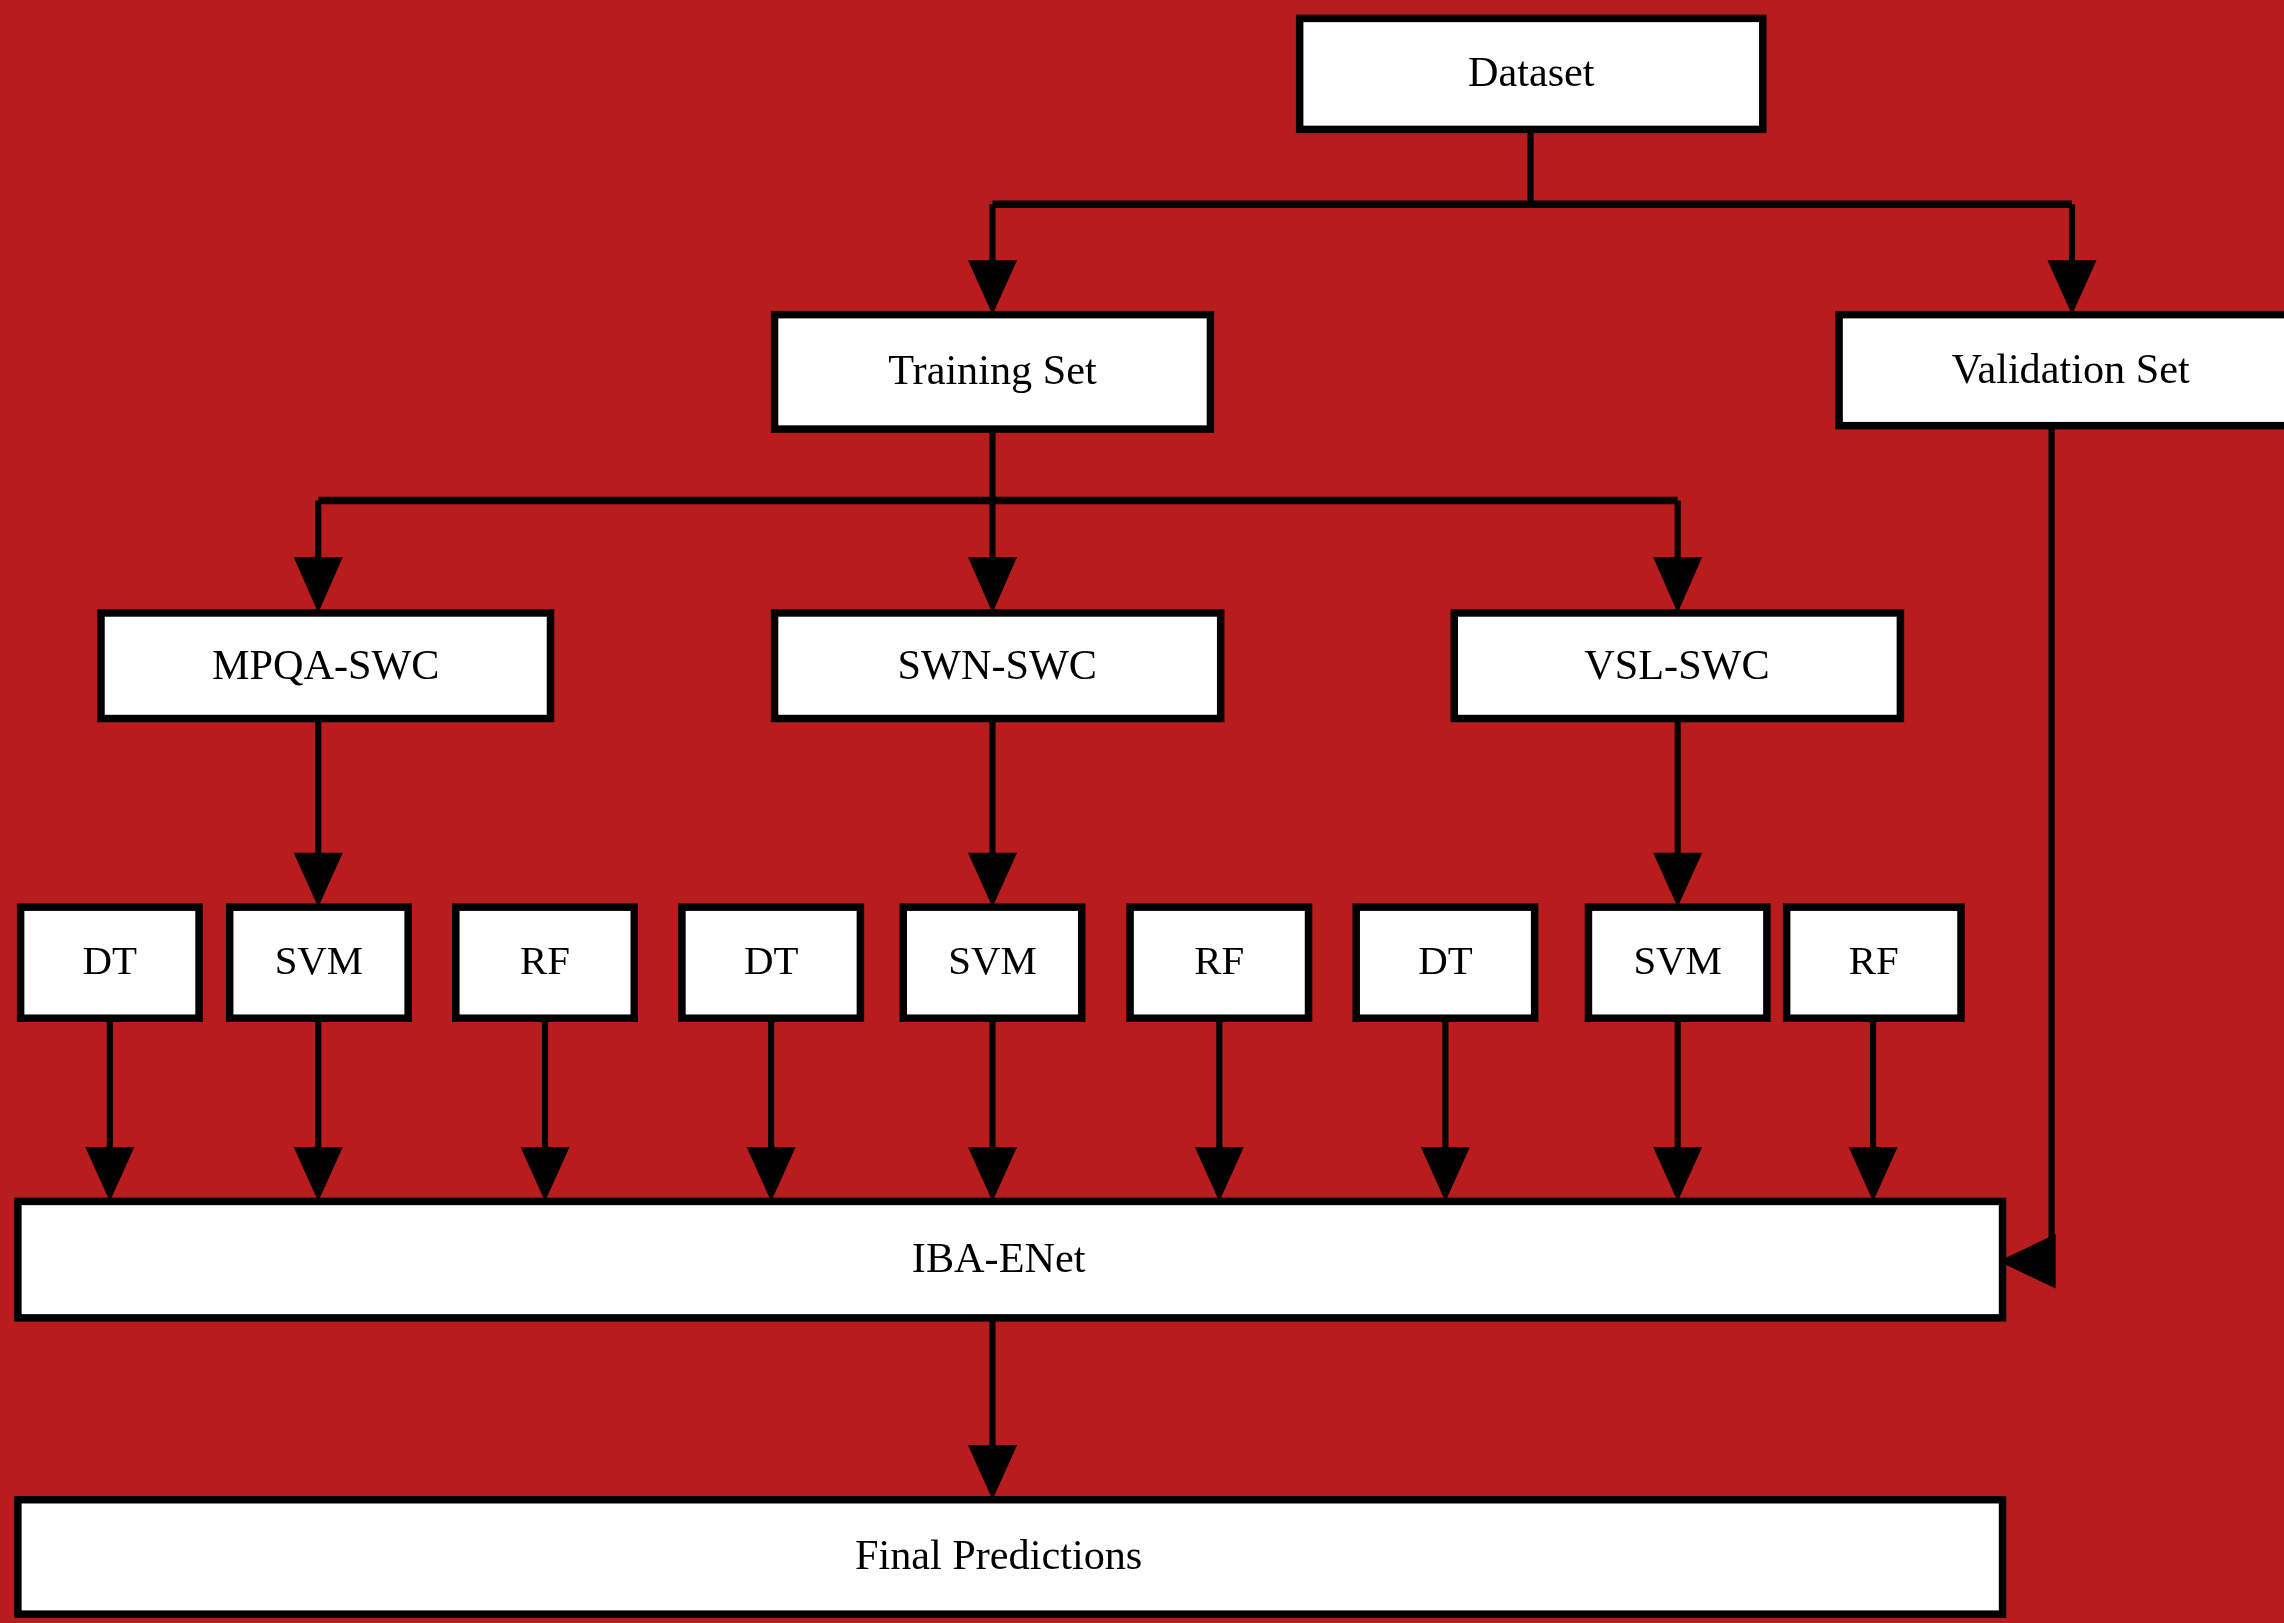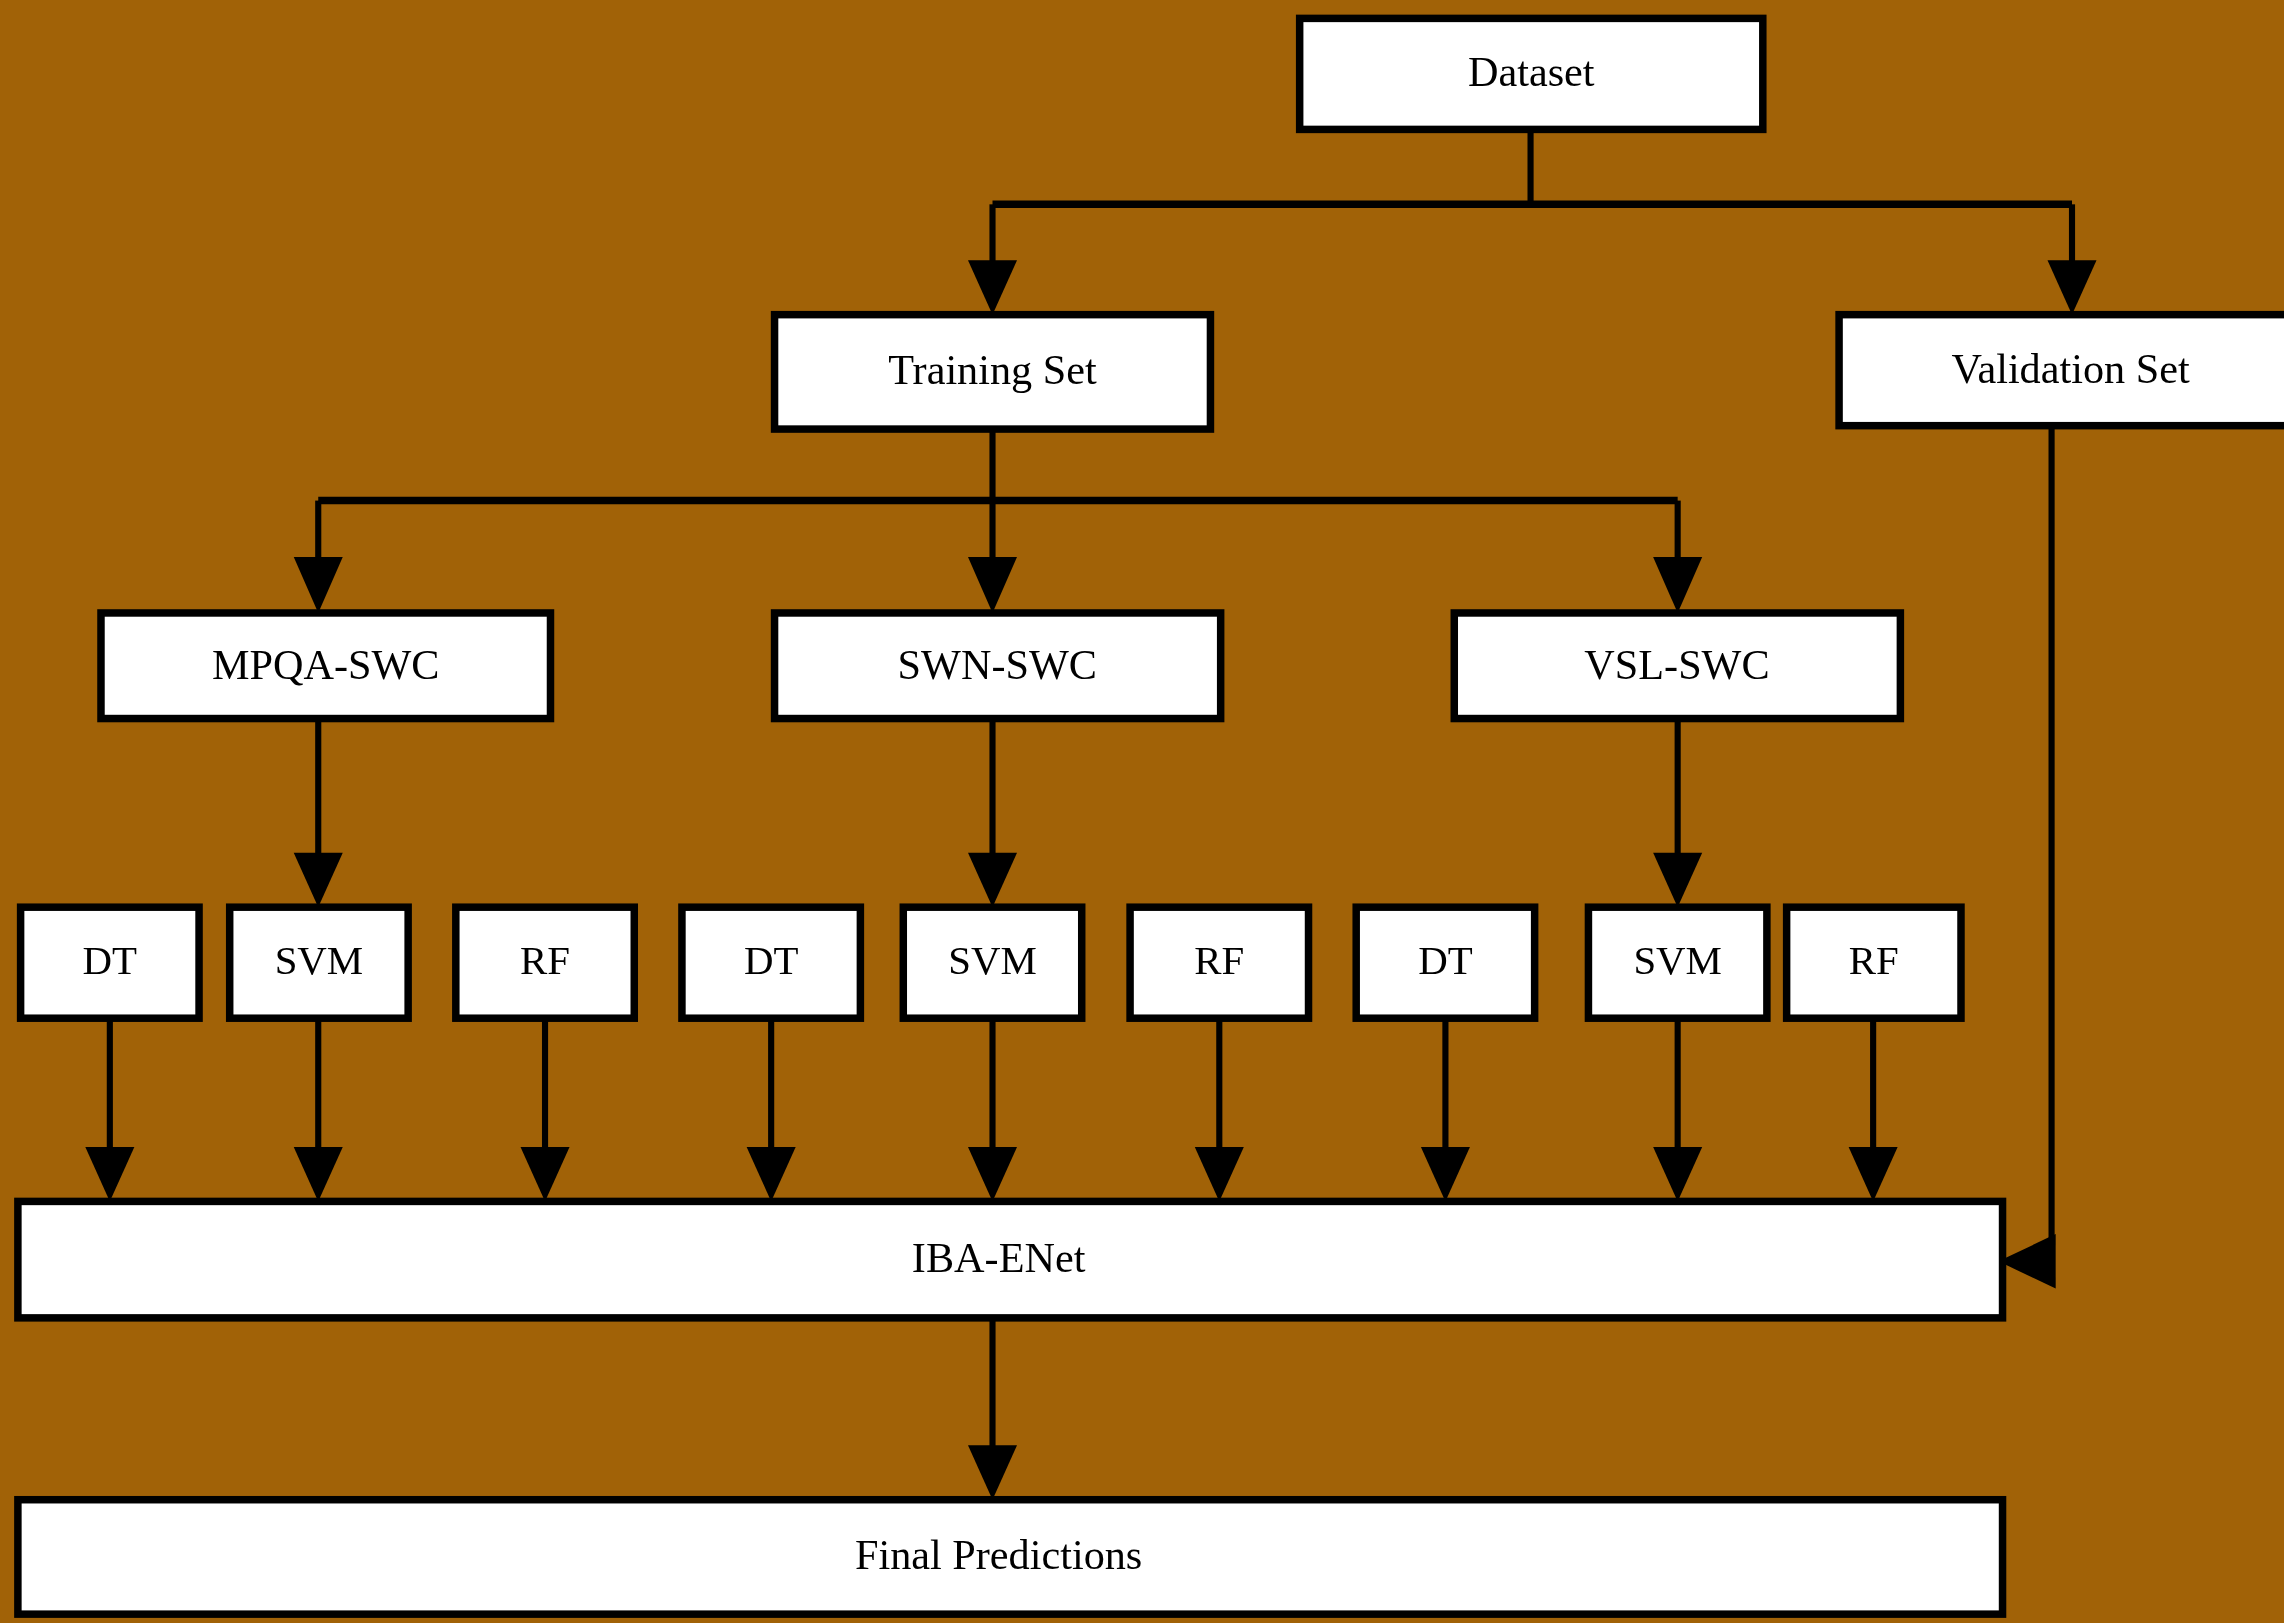--- a/index.html
+++ b/index.html
@@ -8,21 +8,21 @@
     padding: 0;
     background: #ffffff;
   }
   body {
     font-family: "Liberation Serif", "DejaVu Serif", serif;
   }
   #diagram-root {
     position: relative;
     width: 2284px;
     height: 1623px;
-    background: #a16207;
+    background: #b91c1c;
     overflow: hidden;
   }
   svg#flow-svg {
     display: block;
     width: 2284px;
     height: 1623px;
   }
   .node-rect {
     fill: #ffffff;
     stroke: #000000;

